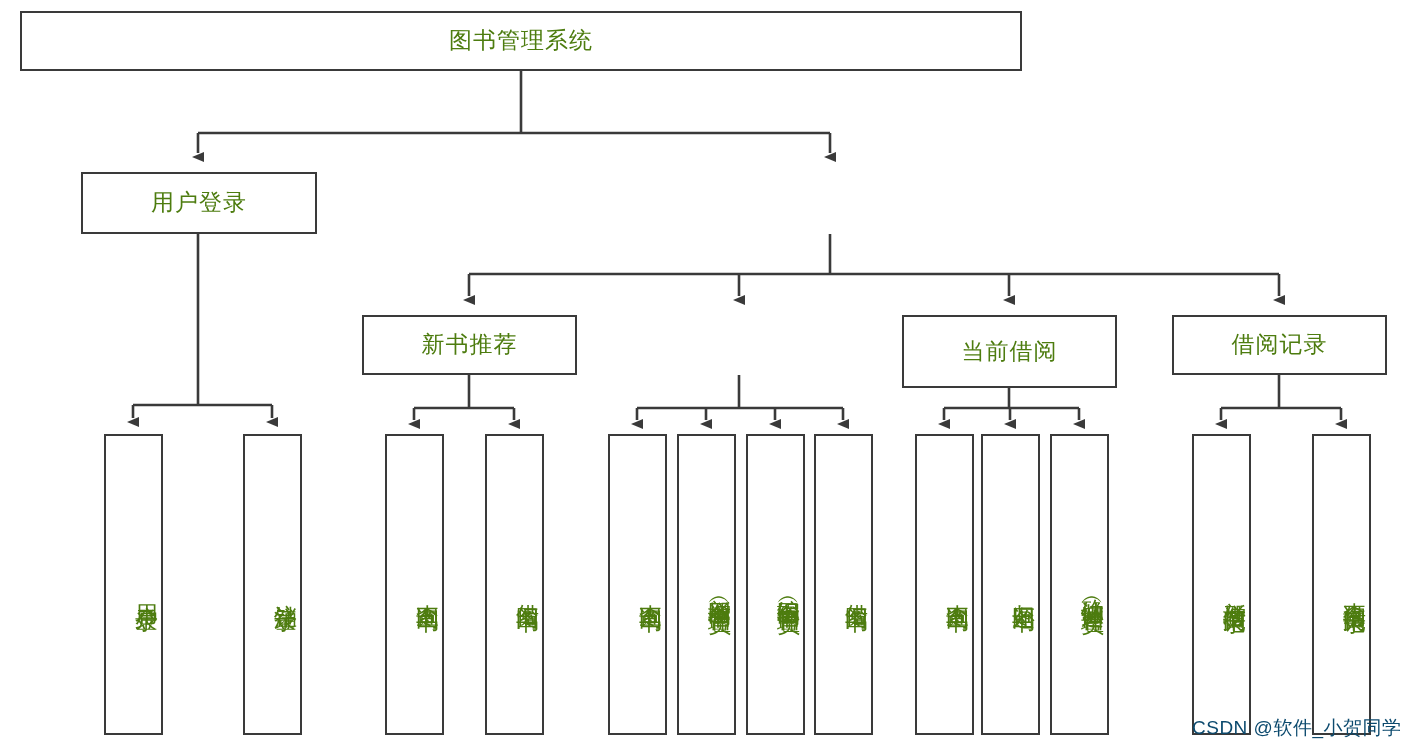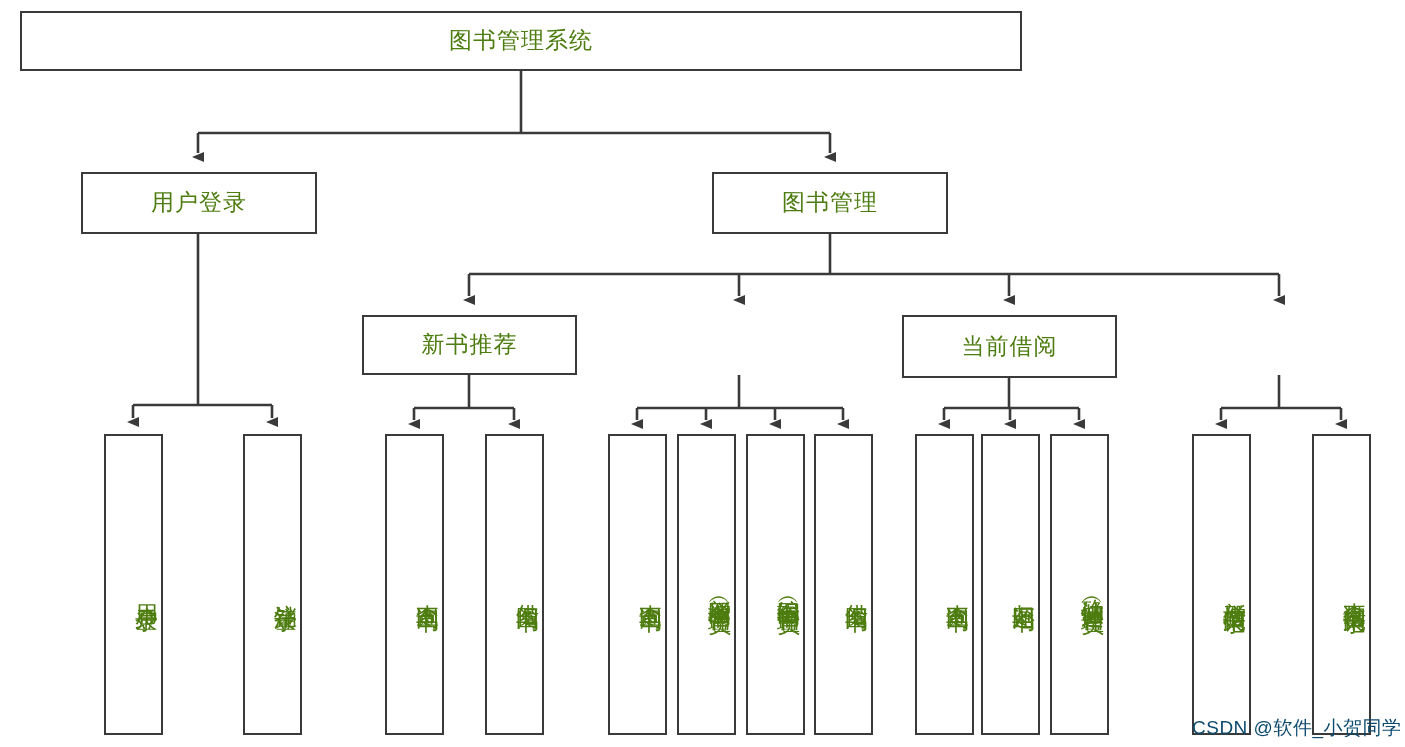--- a/index.html
+++ b/index.html
@@ -120,29 +120,29 @@
     </g>
   </svg>
 
   <div class="node h" style="left:20px; top:11px; width:1002px; height:60px;">
     <span>图书管理系统</span>
   </div>
 
   <div class="node h" style="left:81px; top:172px; width:236px; height:62px;">
     <span>用户登录</span>
   </div>
-  <div class="node h" style="left:712px; top:172px; width:236px; height:62px;">
-    <span>图书管理</span>
-  </div>
 
   <div class="node h" style="left:362px; top:315px; width:215px; height:60px;">
     <span>新书推荐</span>
   </div>
-  <div class="node h" style="left:902px; top:315px; width:215px; height:63px;">
+  <div class="node h" style="left:902px; top:315px; width:215px; height:73px;">
     <span>当前借阅</span>
+  </div>
+  <div class="node h" style="left:1172px; top:315px; width:215px; height:60px;">
+    <span>借阅记录</span>
   </div>
 
   <div class="node v" style="left:104px; top:434px; width:59px; height:301px;">
     <span>用户登录</span>
   </div>
   <div class="node v" style="left:243px; top:434px; width:59px; height:301px;">
     <span>注销登录</span>
   </div>
 
   <div class="node v" style="left:385px; top:434px; width:59px; height:301px;">

